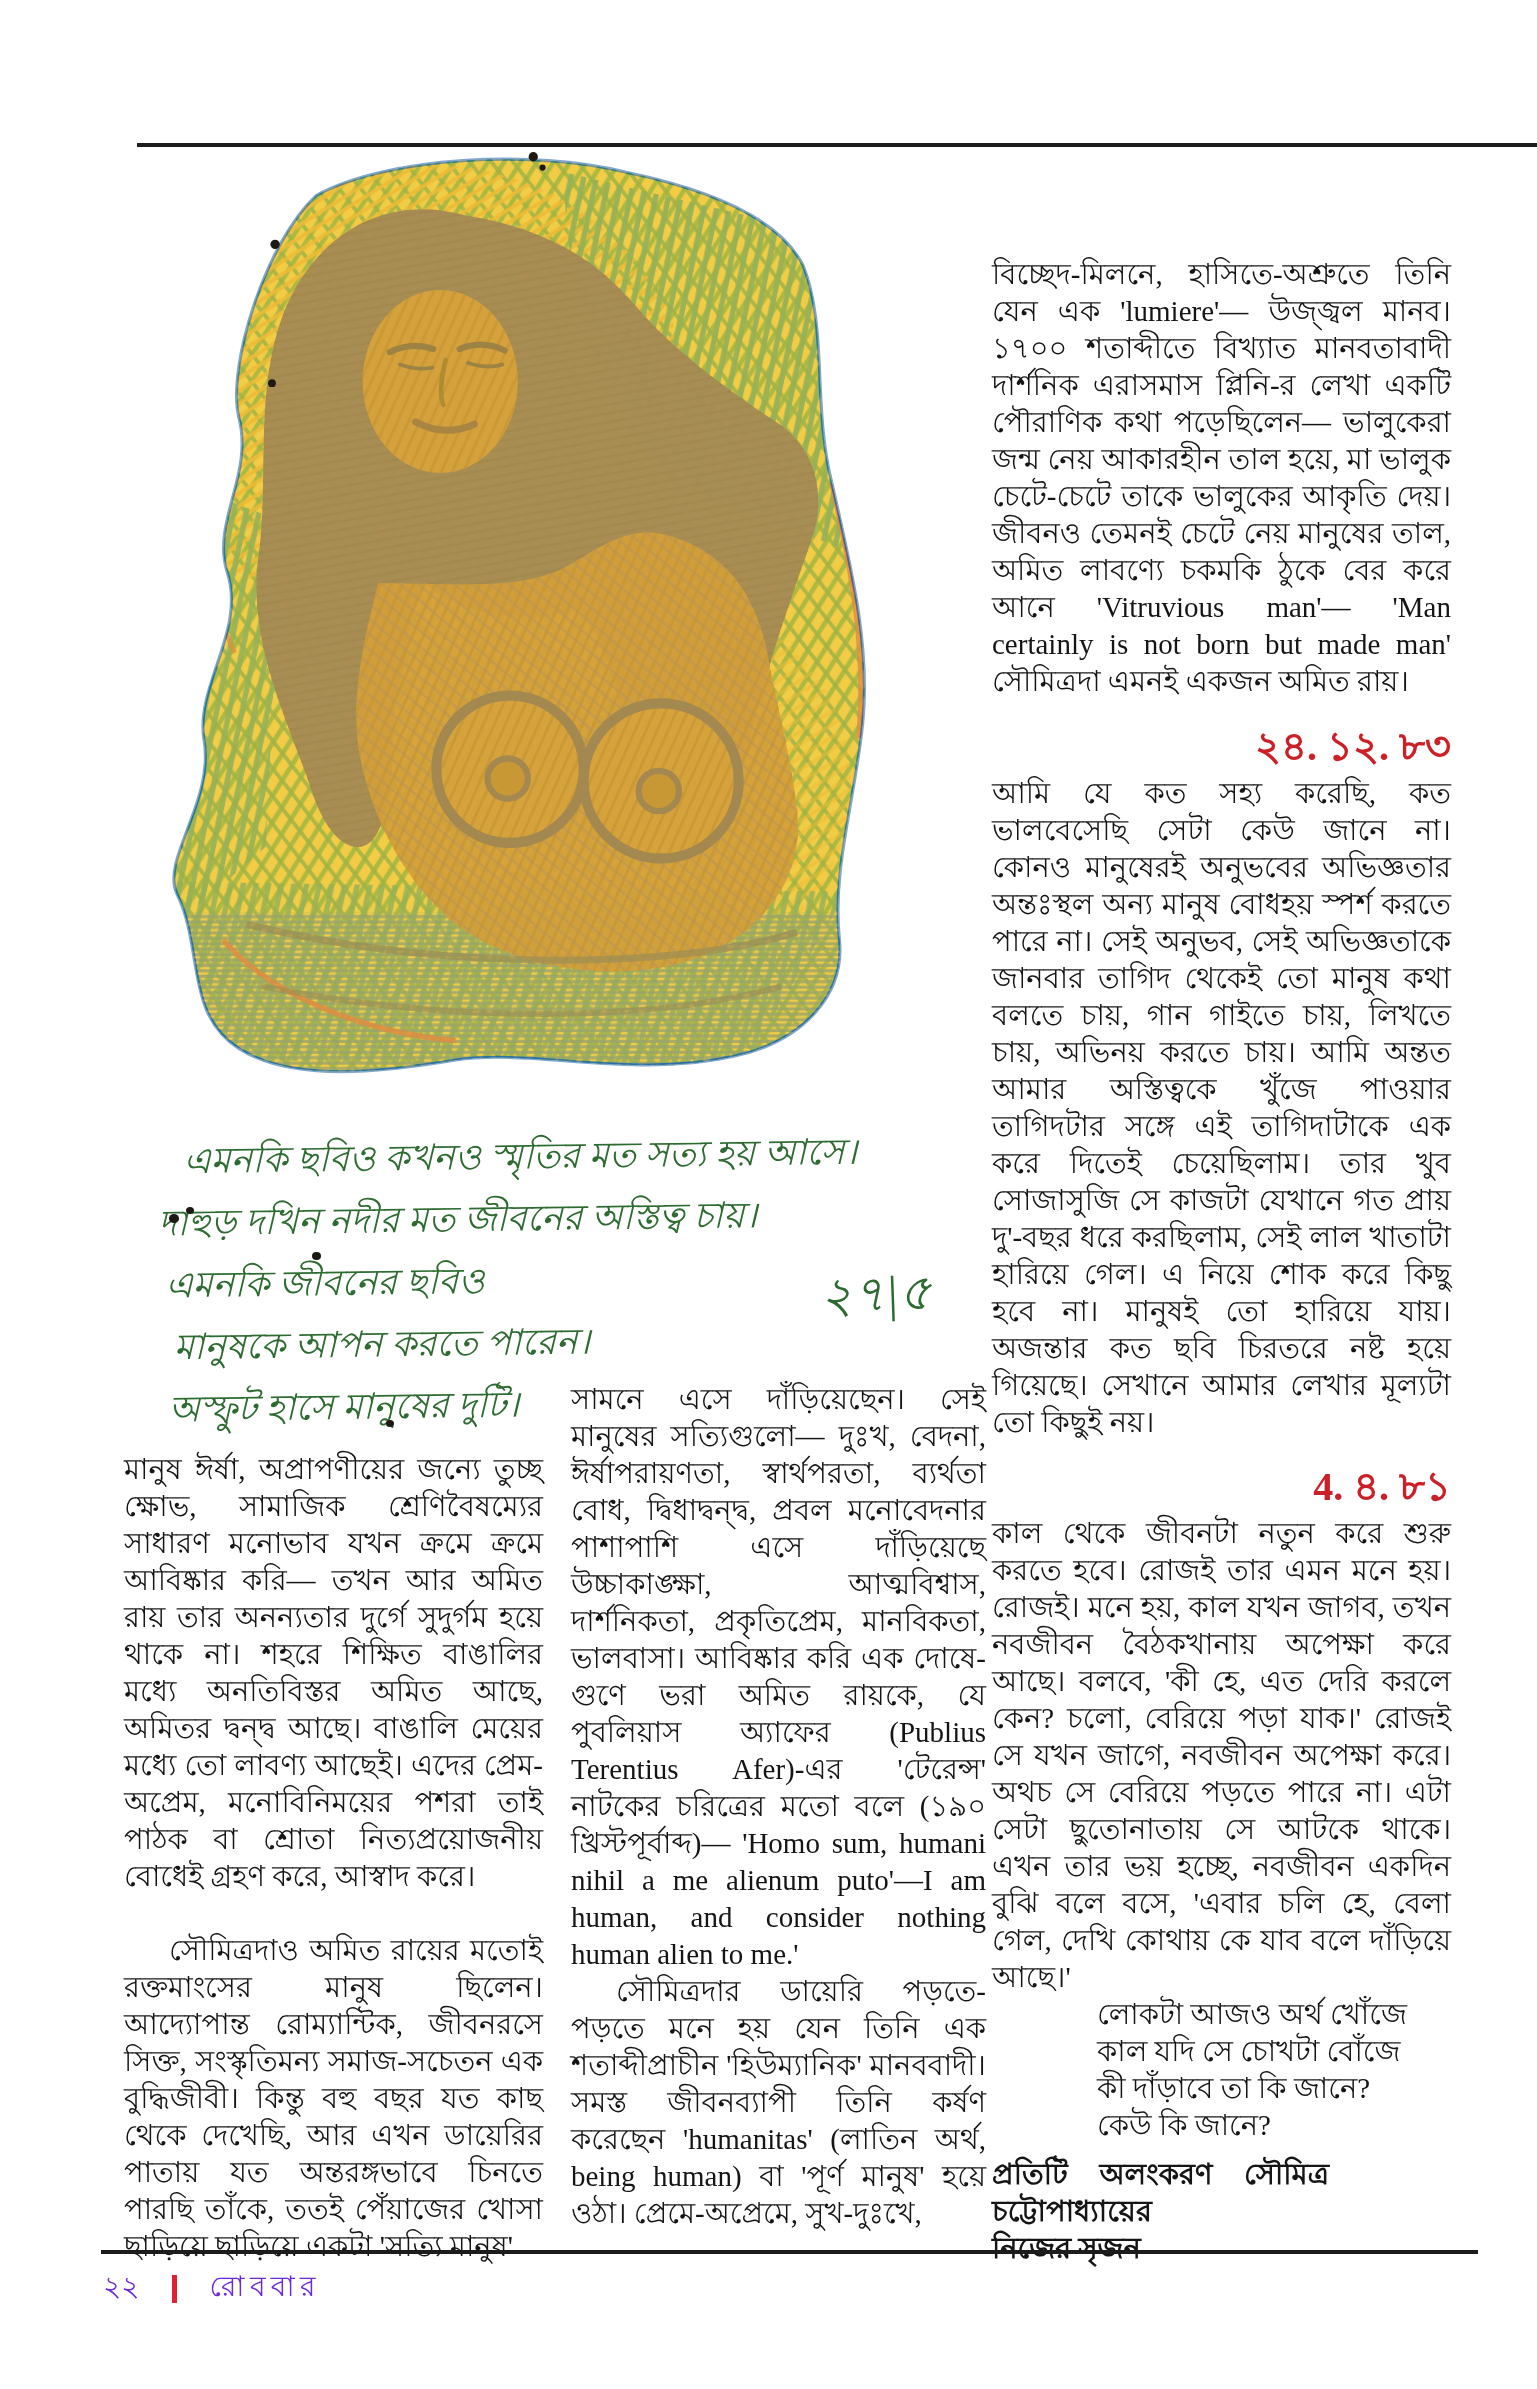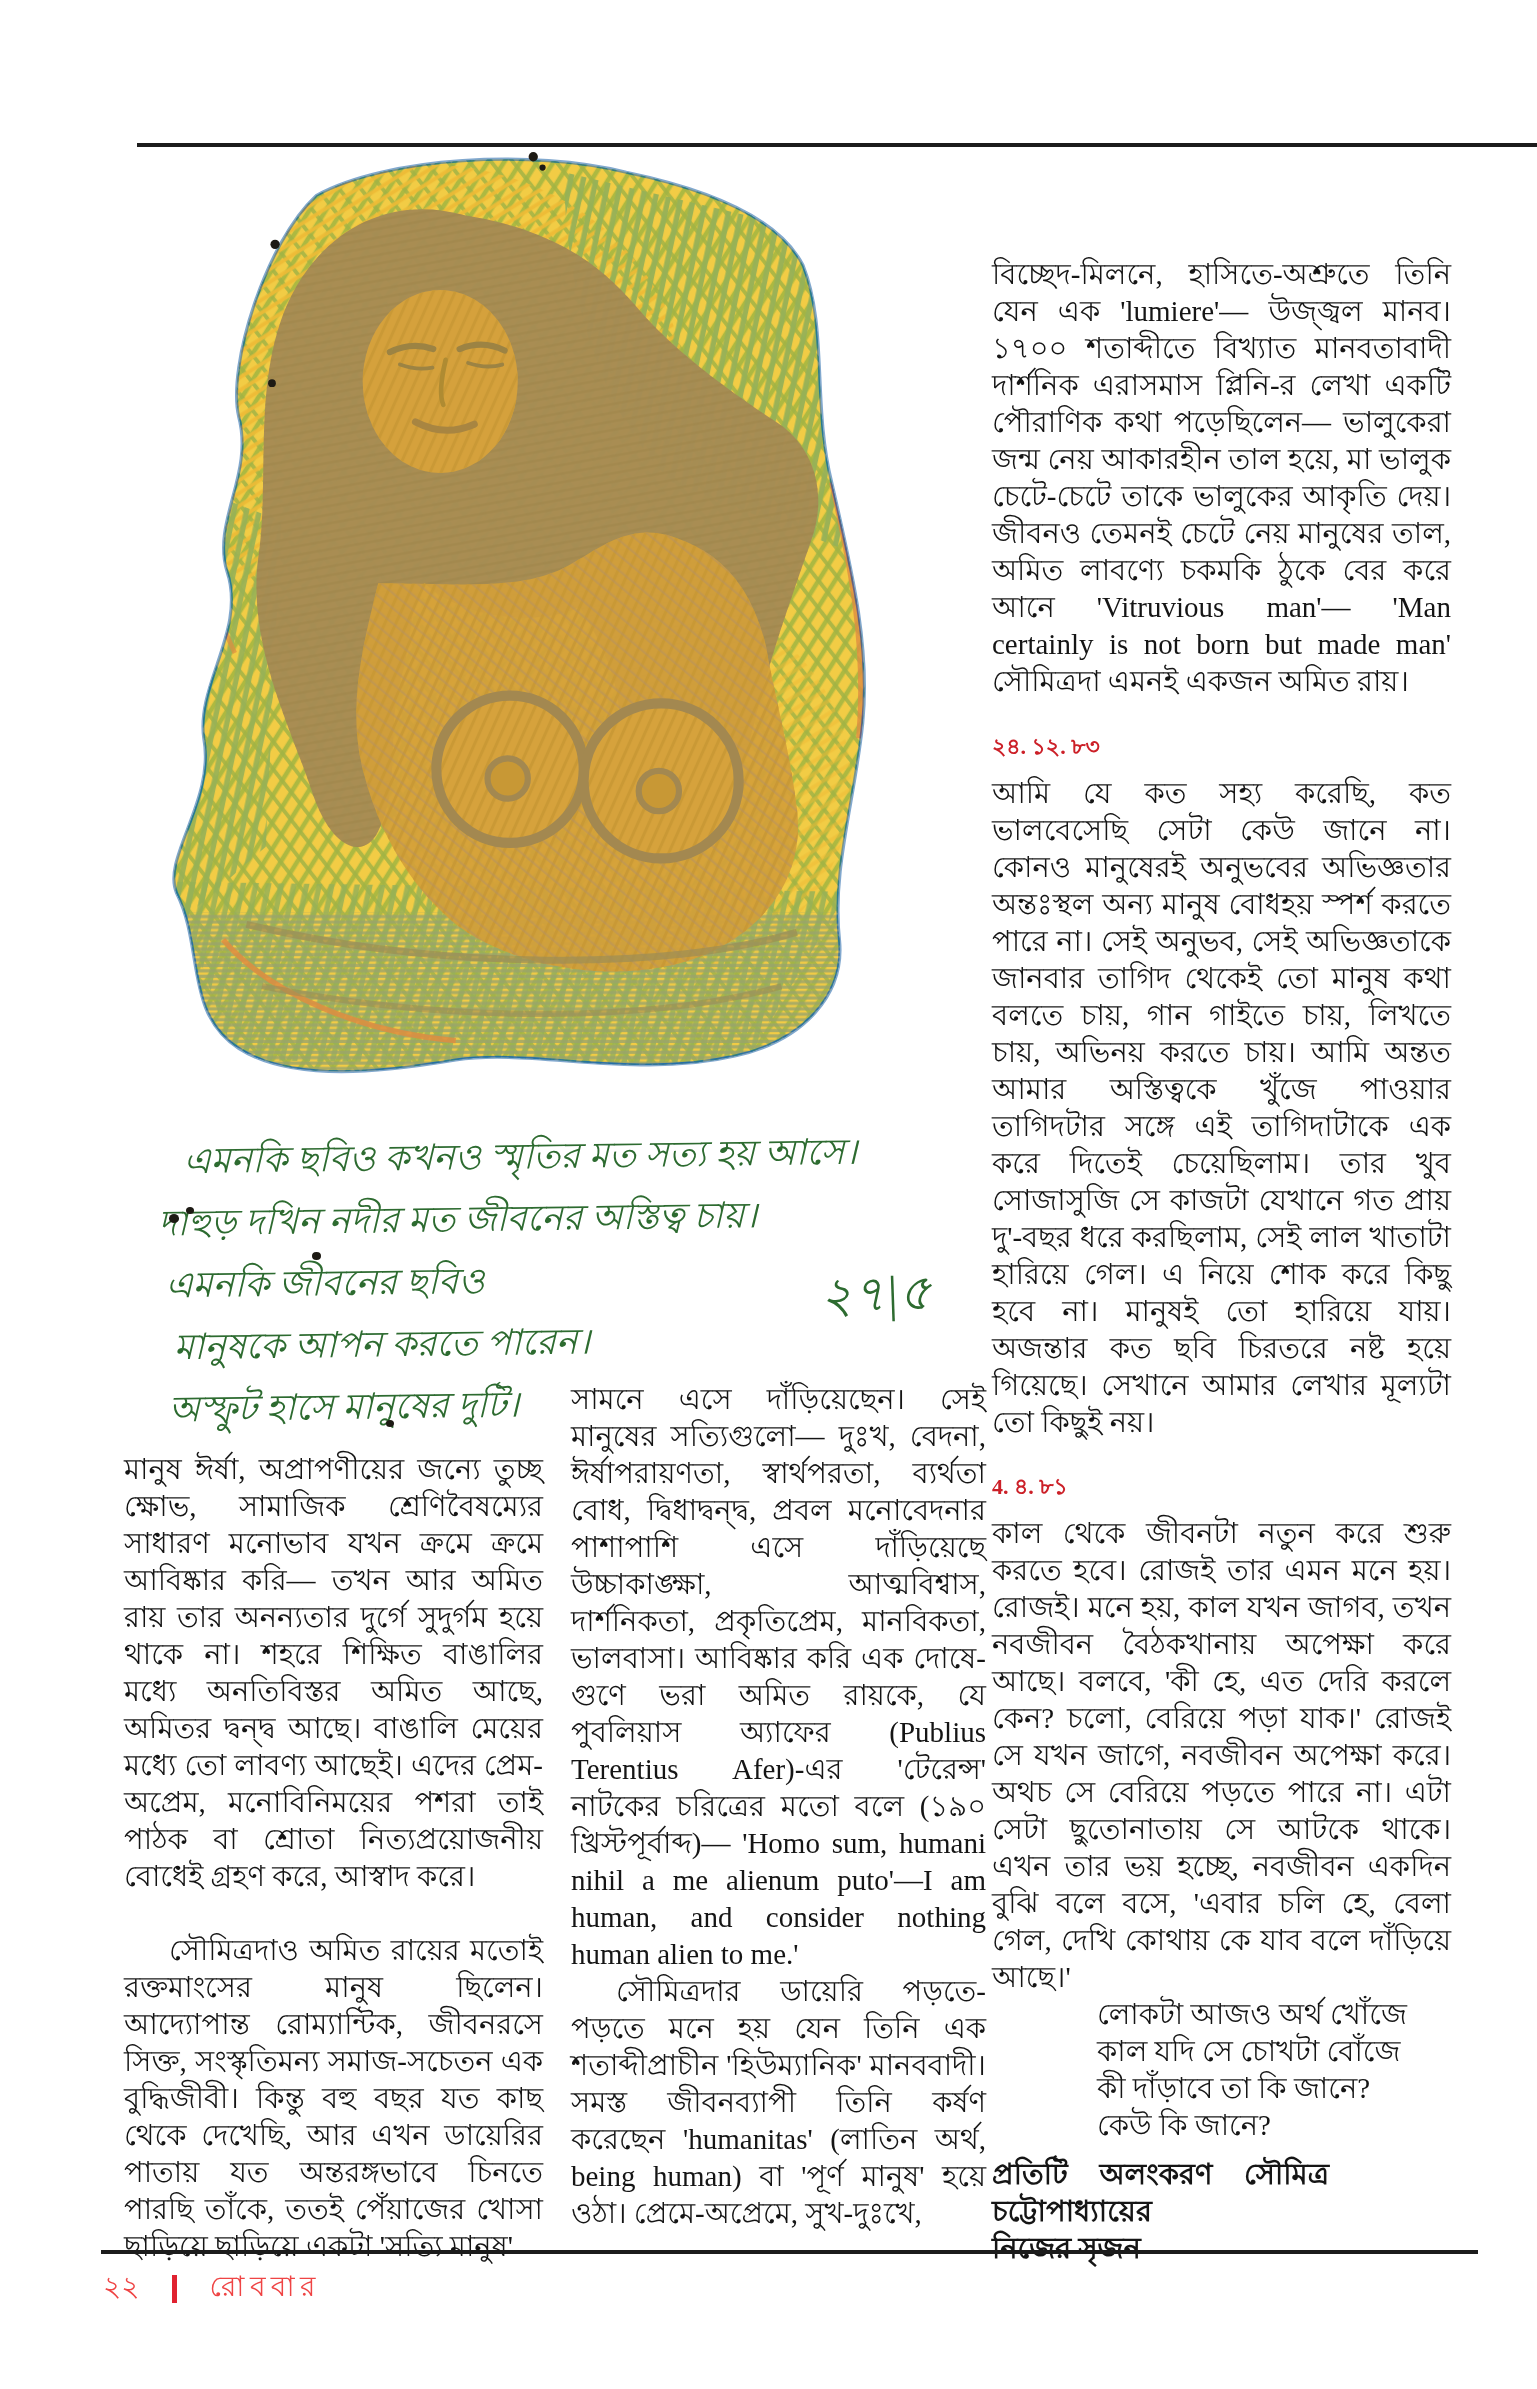--- a/index.html
+++ b/index.html
@@ -24,27 +24,27 @@
            font-style:italic;transform:rotate(-2deg);}
 
   .ink-dot{position:absolute;border-radius:50%;background:#1d1a14;}
 
   .col{position:absolute;font-size:29px;line-height:37px;text-align:justify;}
   .col p{margin:0;}
   .col-1{left:124px;top:1451px;width:419px;}
   .col-2{left:571px;top:1375px;width:415px;margin-top:6px;}
   .col-right{left:992px;top:256px;width:459px;}
   .indent{text-indent:45px;}
-  .date-heading{color:#cc2028;font-weight:bold;font-size:22px;line-height:34px;
-                margin:29.5px 0 11px 0 !important;text-align:left;}
+  .date-heading{color:#cc2028;font-weight:bold;font-size:40px;line-height:34px;
+                margin:29.5px 0 11px 0 !important;text-align:right;}
   .poem{margin-top:0;}
   .poem-line{padding-left:105px;text-align:left;white-space:nowrap;}
   .credit{font-weight:bold;padding-right:122px;}
 
-  .footer{position:absolute;left:103px;top:2265px;font-size:28px;color:#ef4444;
+  .footer{position:absolute;left:103px;top:2265px;font-size:28px;color:#6d28d9;
           display:flex;align-items:center;gap:20px;}
   .footer-sep{display:inline-block;width:5.4px;height:28px;background:#e02230;
               margin:0 12.4px;}
   .footer-title{letter-spacing:5.4px;}
 </style>
 </head>
 <body>
 
 <div class="page">
 

